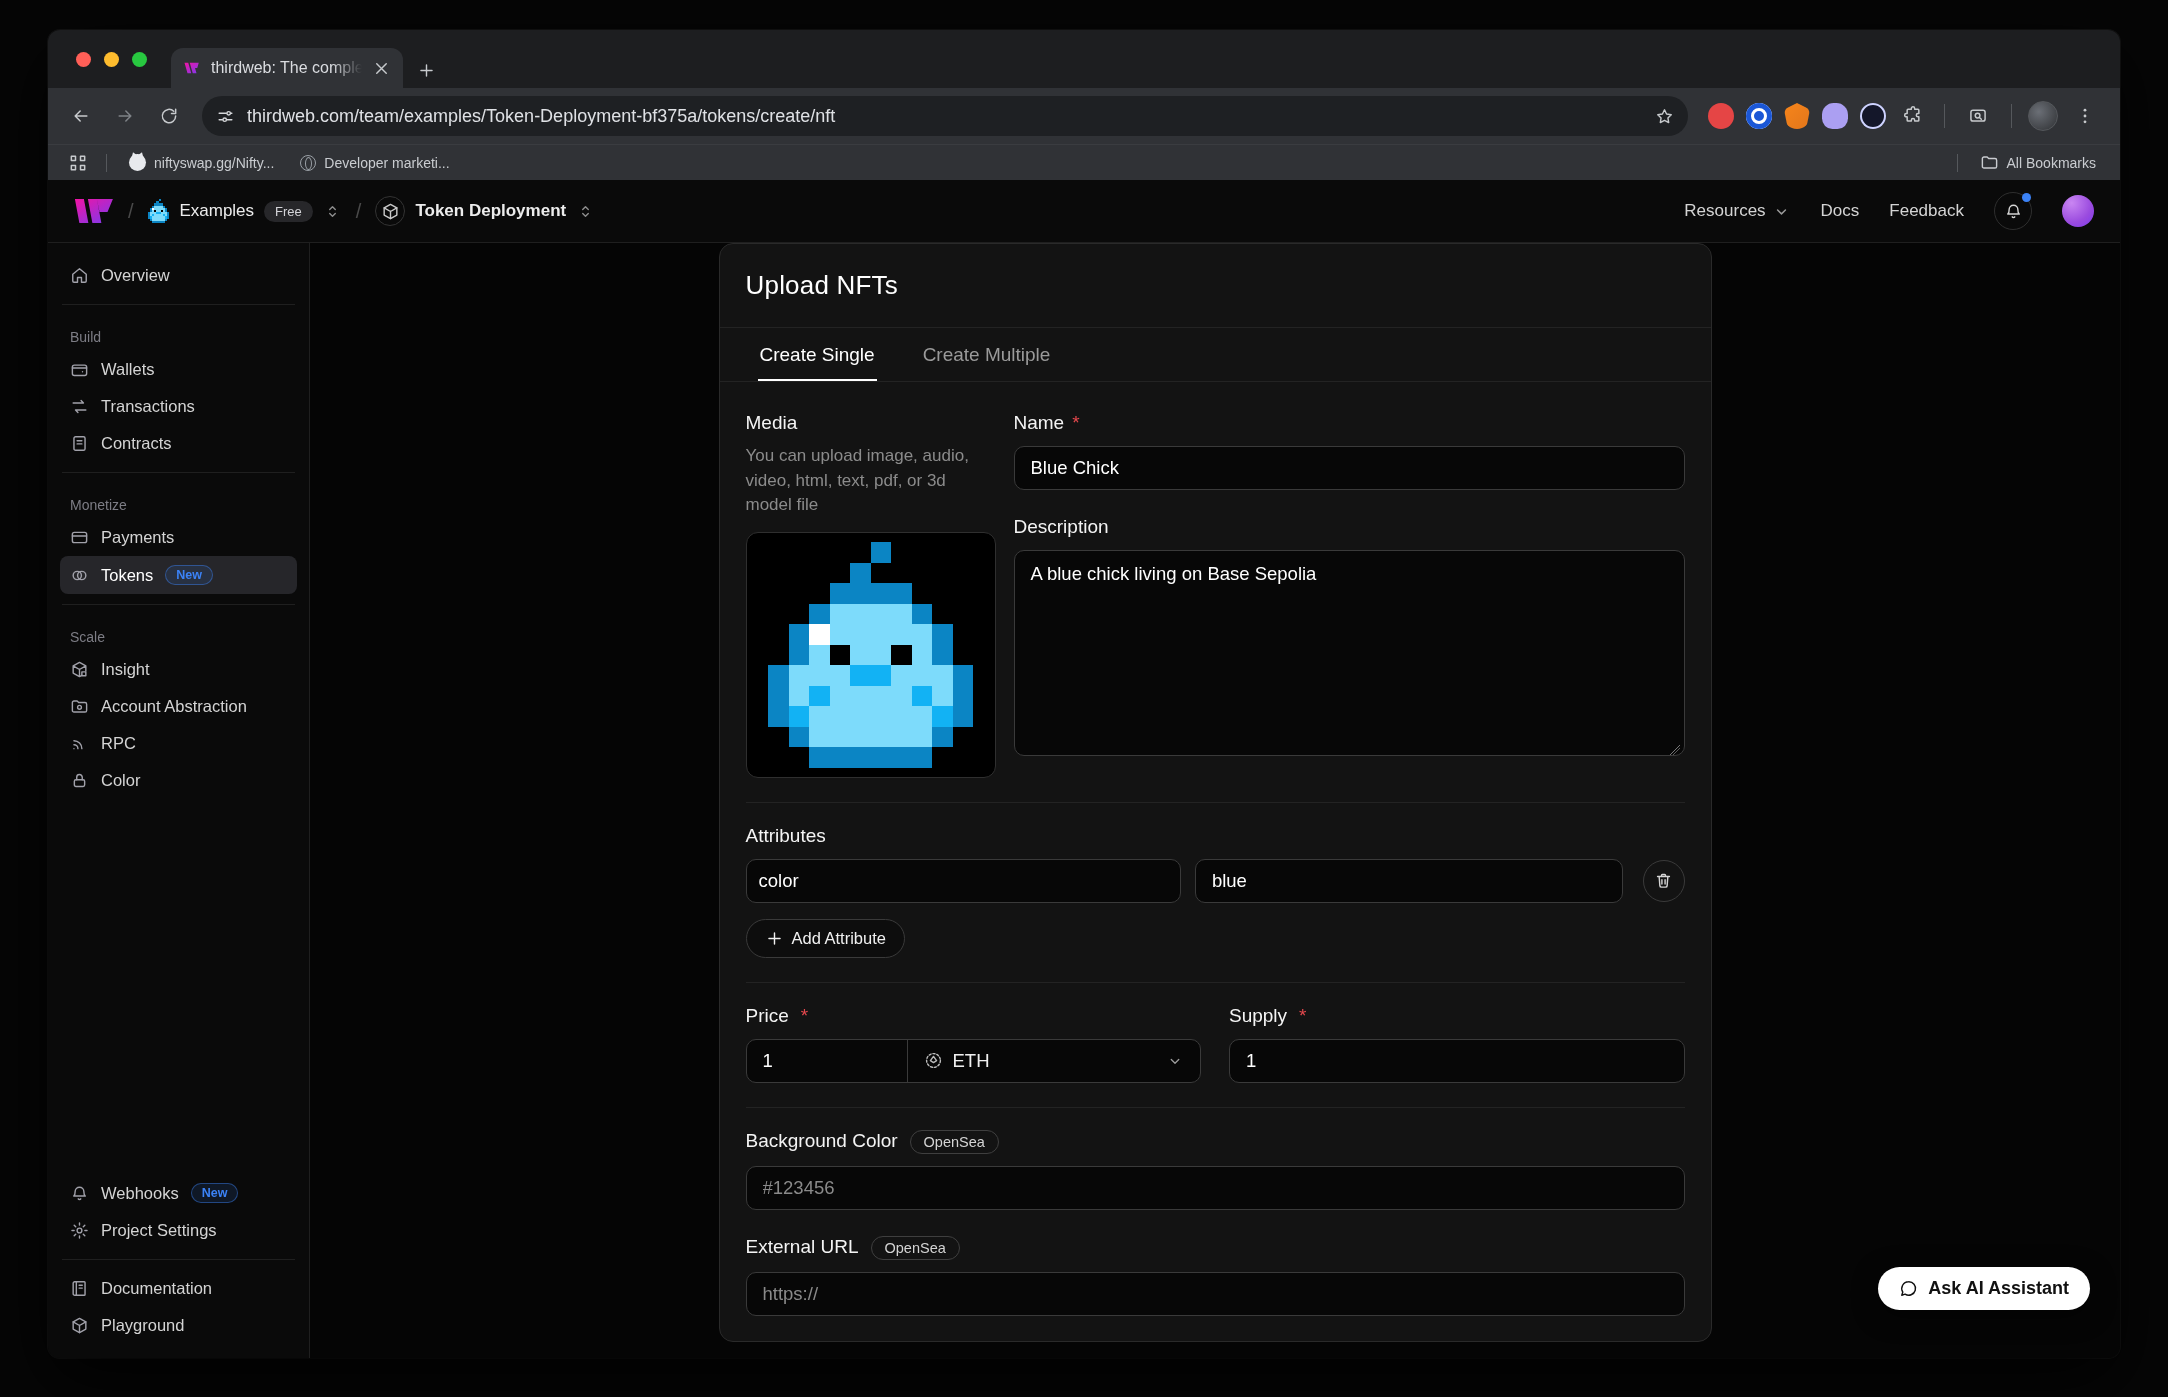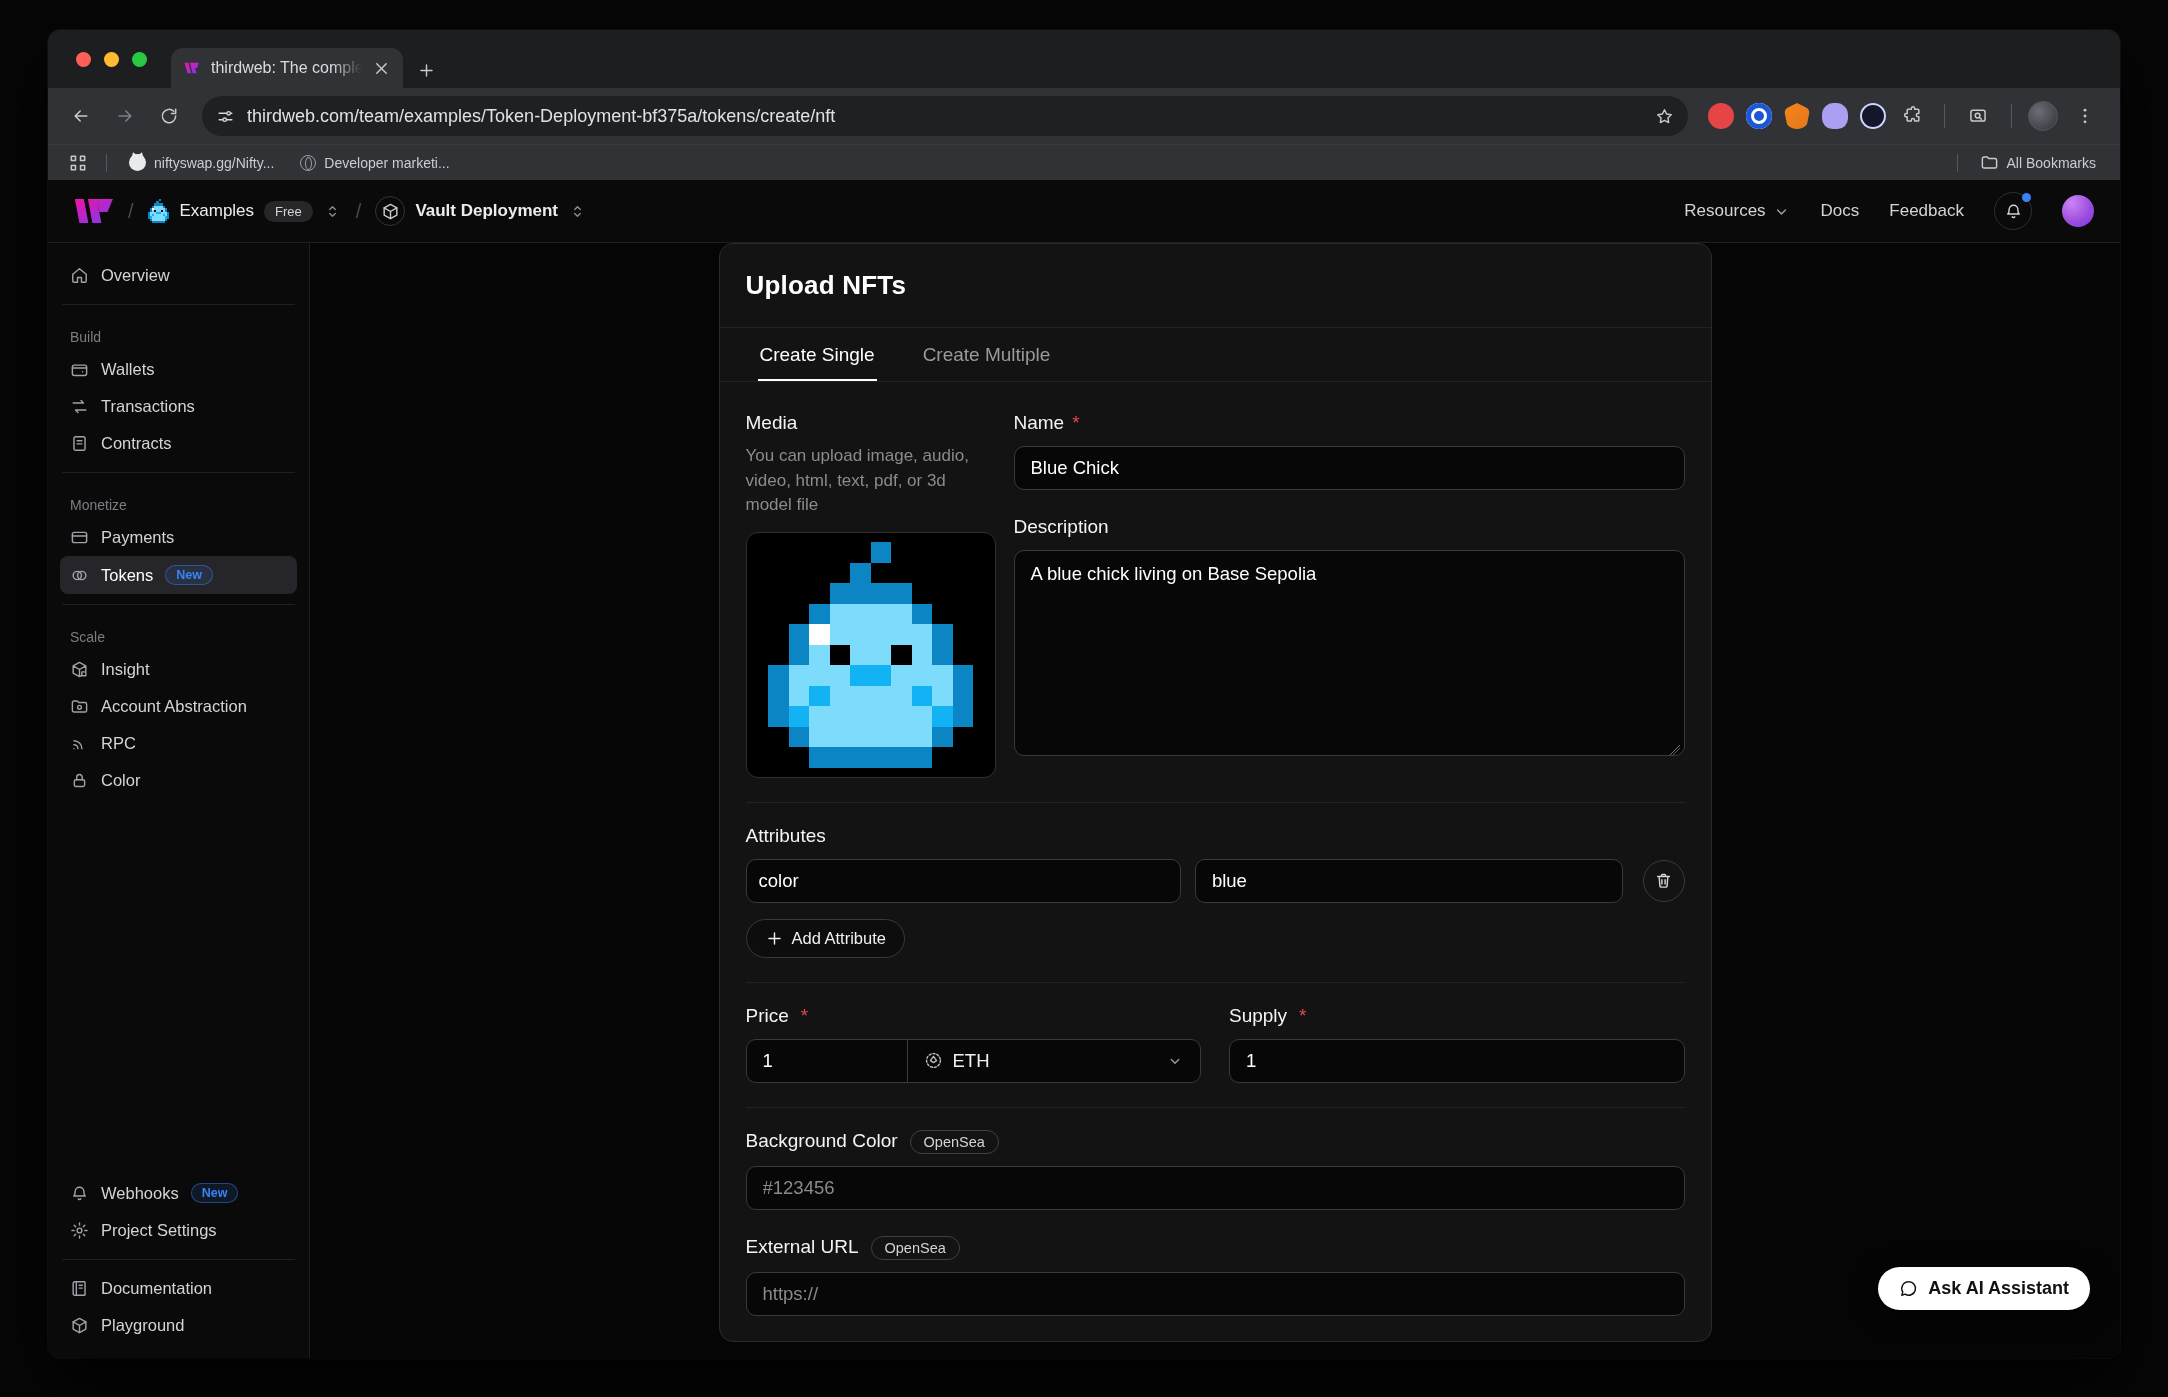--- a/index.html
+++ b/index.html
@@ -74,21 +74,21 @@
   .side-div { height:1px; background:#1f1f1f; margin:10px 2px; }
   .badge-new { color:#3b82f6; background:rgba(59,130,246,.12); border:1px solid rgba(59,130,246,.45);
                font-size:12.5px; font-weight:700; padding:2px 10px; border-radius:999px; }
   .side-bottom { margin-top:auto; }
 
   
   .main { flex:1; position:relative; background:#050505; overflow:hidden; }
   .card { width:993px; height:1099px; margin:0 auto; background:#131313; border:1px solid #2a2a2a;
           border-radius:14px; display:flex; flex-direction:column; overflow:hidden; }
   .card-header { padding:26px; }
-  .card-title { color:#fff; font-size:26px; font-weight:700; letter-spacing:.2px; }
+  .card-title { color:#fff; font-size:26px; font-weight:400; letter-spacing:.2px; }
   .tabs { border-top:1px solid #232323; border-bottom:1px solid #232323; display:flex; gap:44px; padding:0 38px; }
   .tabbtn { padding:16px 2px 13px; font-size:19px; color:#9a9a9a; border-bottom:2.5px solid transparent; }
   .tabbtn.active { color:#fff; font-weight:500; border-bottom-color:#fff; }
   .card-body { padding:26px 26px 0; flex:1; display:flex; flex-direction:column; }
 
   .field-label { color:#f4f4f4; font-size:19px; font-weight:500; display:flex; align-items:center; gap:8px; }
   .req { color:#e5484d; font-size:19px; }
   .helper { color:#8b8b8b; font-size:17px; line-height:1.45; }
   .tw-input { background:#070707; border:1px solid #3a3a3a; border-radius:10px; height:44px; width:100%;
               color:#fff; font-size:18.5px; padding:0 16px; font-family:"Liberation Sans",sans-serif; outline:none; }
@@ -396,21 +396,21 @@
         <span class="crumb-sep">/</span>
         <div class="crumb">
           <span class="cube-circ">
               <span class="icn">
                 <svg width="19" height="19" viewBox="0 0 24 24" fill="none" stroke="currentColor" stroke-width="1.8" stroke-linecap="round" stroke-linejoin="round">
                   <path d="M12 3l8 4.5v9L12 21l-8-4.5v-9L12 3z"></path>
                   <path d="M12 12l8-4.5M12 12L4 7.5M12 12v9"></path>
                 </svg>
               </span>
             </span>
-          <span class="crumb-label b">Vault Deployment</span>
+          <span class="crumb-label b">Token Deployment</span>
           <span class="updown icn">
               <svg width="19" height="19" viewBox="0 0 24 24" fill="none" stroke="currentColor" stroke-width="1.8" stroke-linecap="round" stroke-linejoin="round">
                 <path d="M8.5 9.5L12 6l3.5 3.5M8.5 14.5L12 18l3.5-3.5"></path>
               </svg>
             </span>
         </div>
         <div class="hnav">
           <span class="hnav-link">
             <span>Resources</span>
             <span class="icn" style="color:#9a9a9a">

